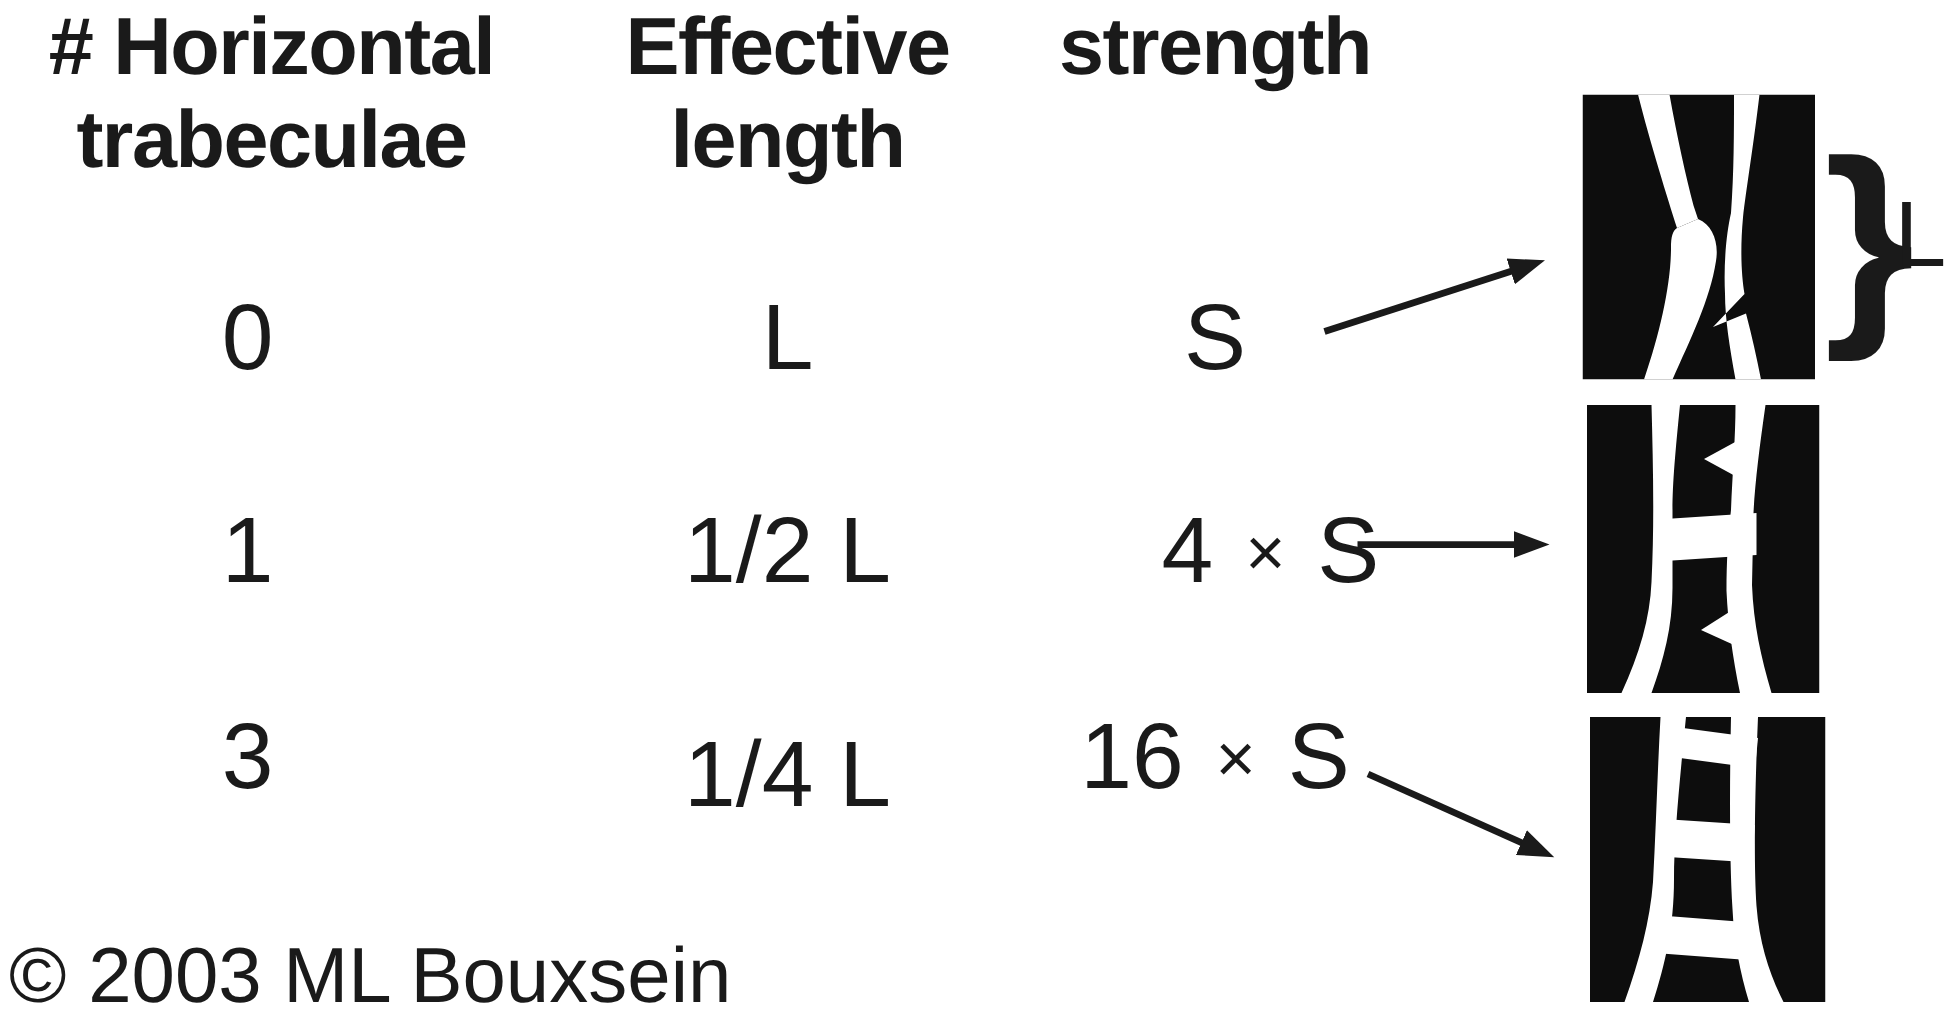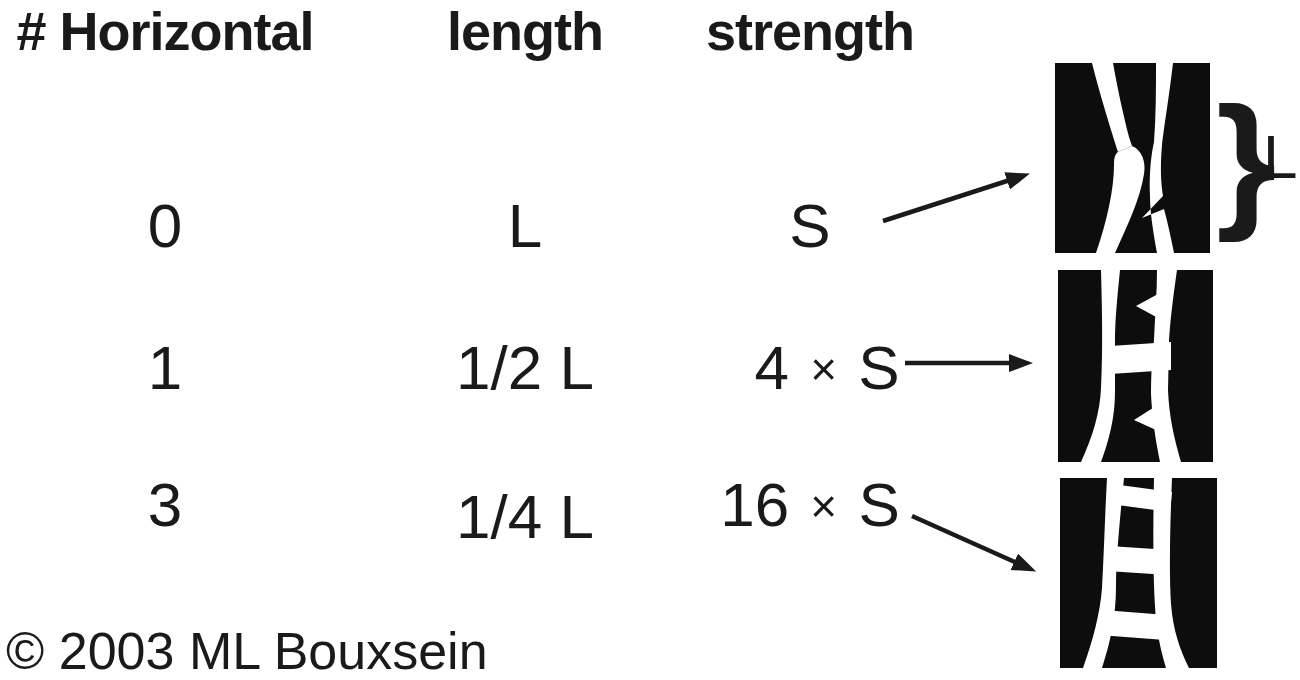--- a/index.html
+++ b/index.html
@@ -23,40 +23,42 @@
   .brace{
     font-size:148px;line-height:112px;font-weight:bold;
     transform:scaleX(1.05);transform-origin:left center;
   }
   .len-label{font-size:62px;line-height:62px;}
   svg{display:block;}
 </style>
 </head>
 <body>
 
-<div class="abs hdr" style="left:0;top:6;width:330px;">
+<div class="abs hdr" style="left:16px;top:6;width:330px;">
   <div># Horizontal</div>
+  <div>trabeculae</div>
 </div>
 <div class="abs hdr" style="left:390px;top:6;width:270px;">
+  <div>Effective</div>
   <div>length</div>
 </div>
 <div class="abs hdr" style="left:675px;top:6;width:270px;">
   <div>strength</div>
 </div>
 
 <div class="abs" style="left:0;top:195px;width:1000px;height:62px;">
   <div class="abs cell" style="left:0;top:0;width:330px;">0</div>
   <div class="abs cell" style="left:390px;top:0;width:270px;">L</div>
   <div class="abs cell" style="left:675px;top:0;width:270px;">S</div>
 </div>
 
 <div class="abs" style="left:0;top:337px;width:1000px;height:62px;">
   <div class="abs cell" style="left:0;top:0;width:330px;">1</div>
   <div class="abs cell" style="left:390px;top:0;width:270px;">1/2 L</div>
-  <div class="abs cell" style="left:692px;top:0;width:270px;">4 <span class="times">×</span> S</div>
+  <div class="abs cell" style="left:712px;top:0;width:270px;">4 <span class="times">×</span> S</div>
 </div>
 
 <div class="abs" style="left:0;top:474px;width:1000px;height:62px;">
   <div class="abs cell" style="left:0;top:0;width:330px;">3</div>
   <div class="abs cell" style="left:390px;top:12px;width:270px;">1/4 L</div>
   <div class="abs cell" style="left:675px;top:0;width:270px;">16 <span class="times">×</span> S</div>
 </div>
 
 <div class="abs" style="left:1055px;top:63px;">
   <svg class="panel" width="155" height="190" viewBox="0 0 155 190">

